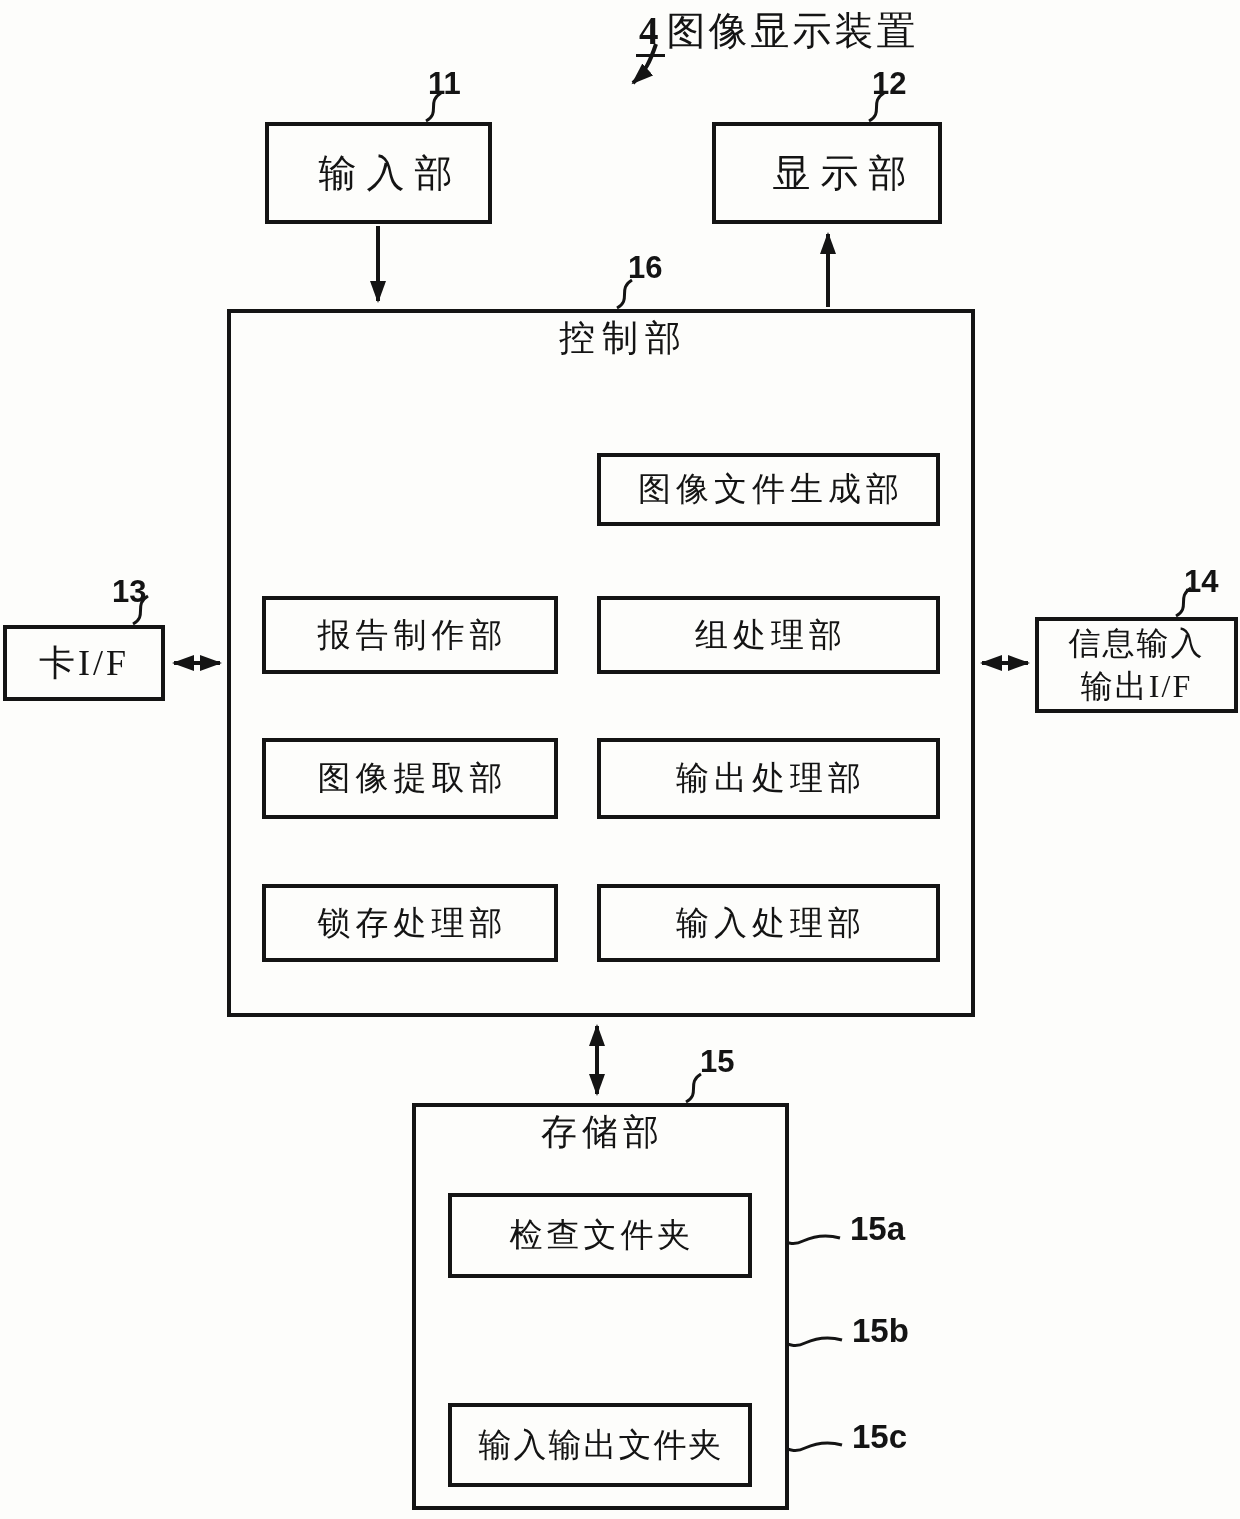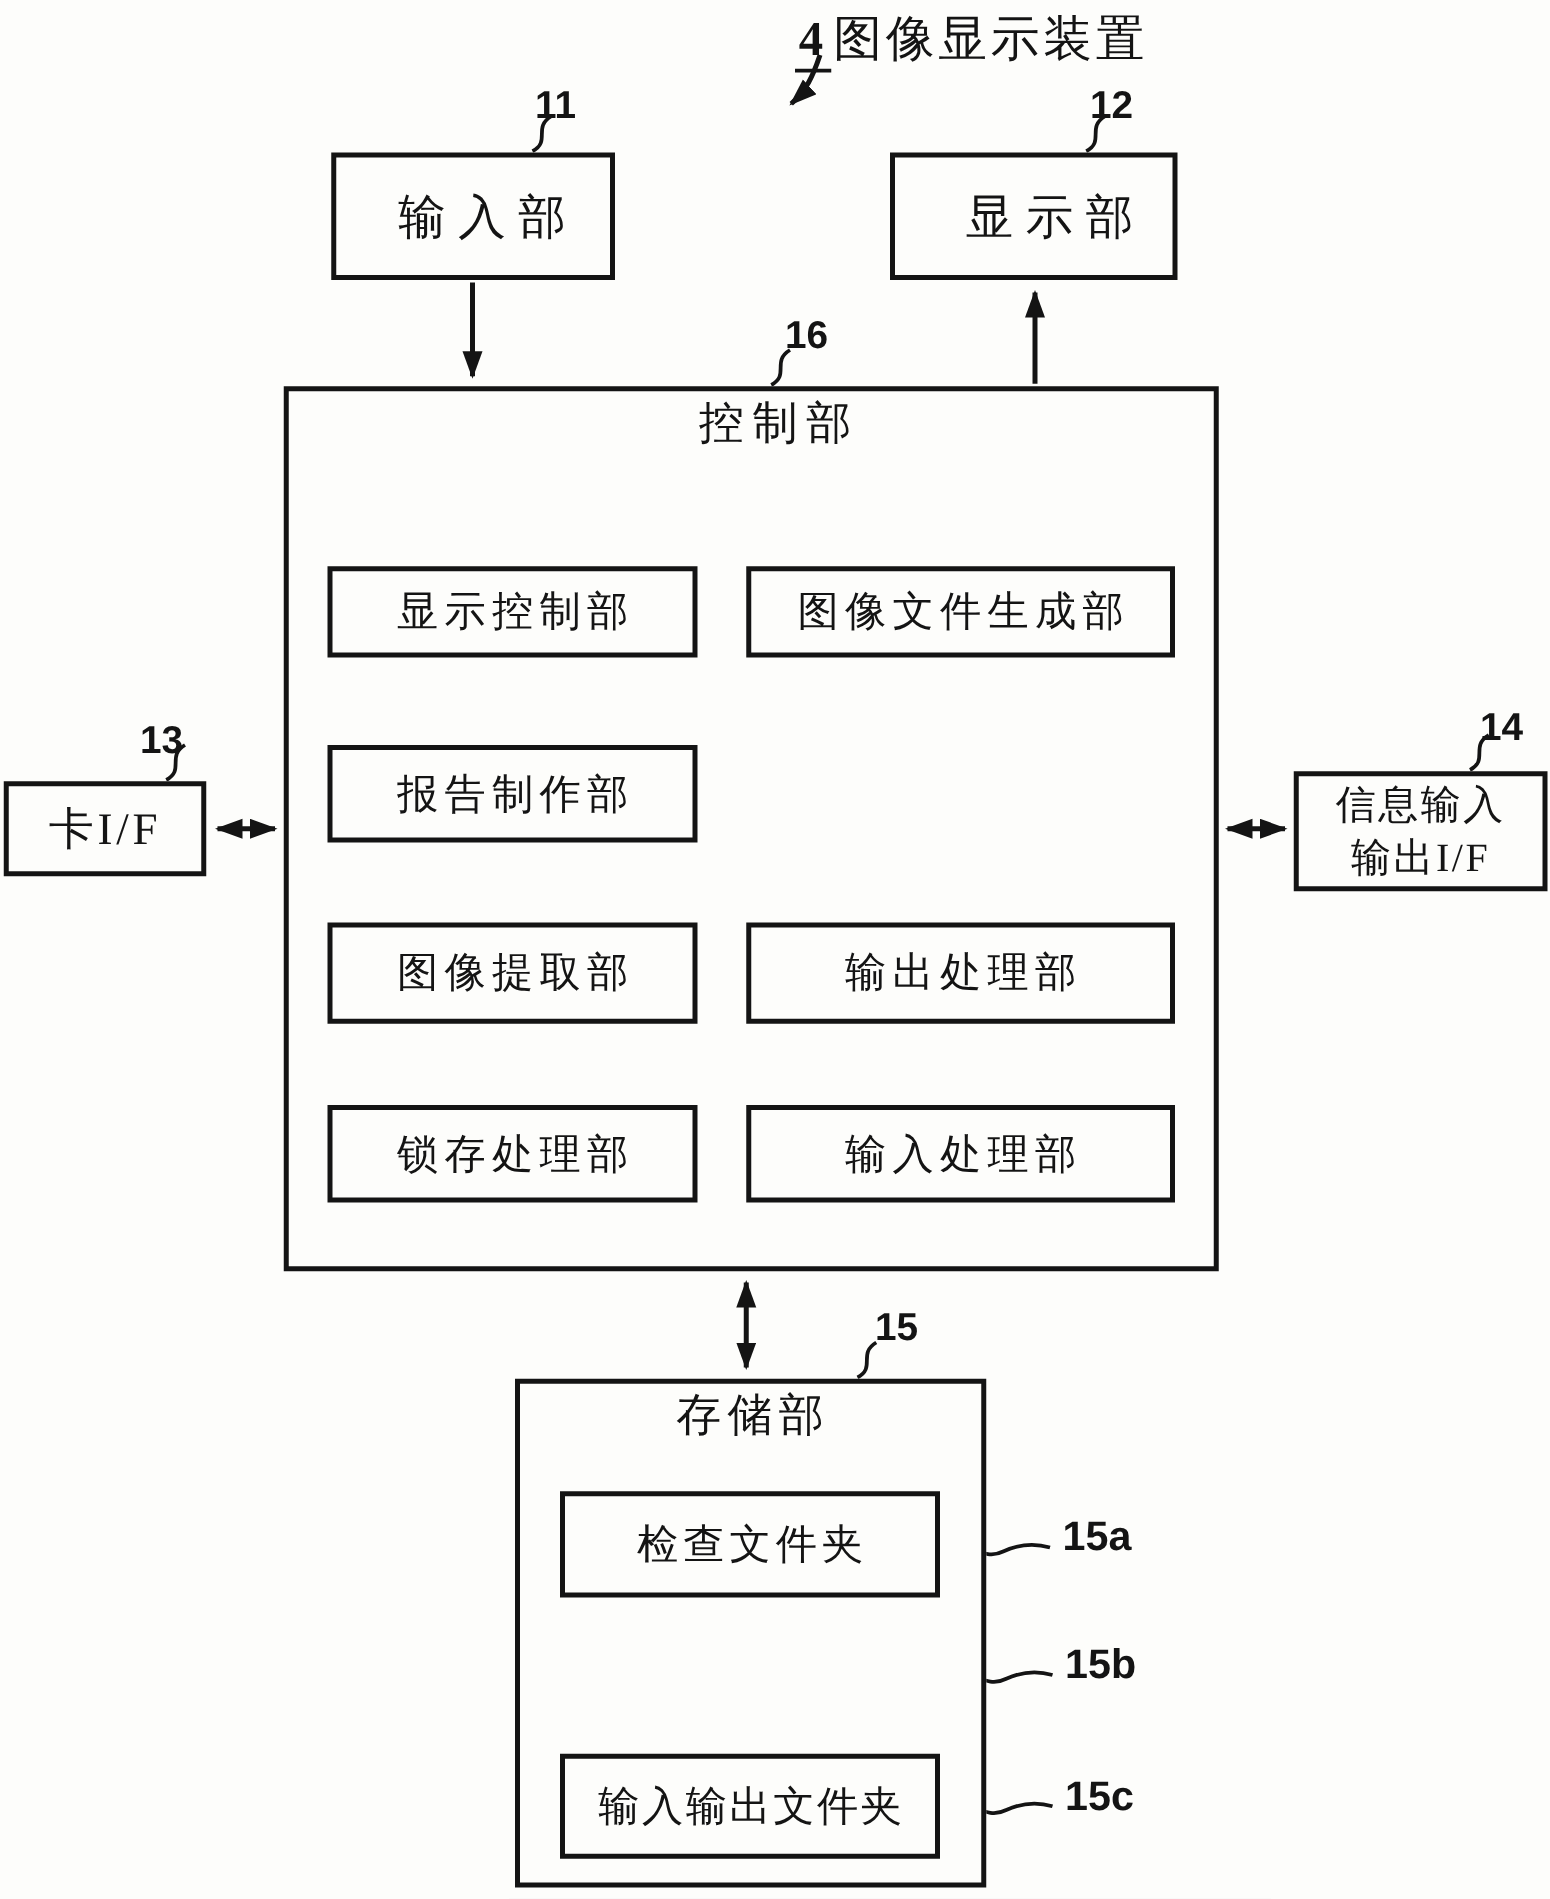--- a/index.html
+++ b/index.html
@@ -83,28 +83,28 @@
   <div class="box big" style="left:265px;top:122px;width:227px;height:102px;padding-left:14px;">
     <span class="lbl">输入部</span>
   </div>
   <div class="box big" style="left:712px;top:122px;width:230px;height:102px;padding-left:25px;">
     <span class="lbl">显示部</span>
   </div>
 
   <div class="box" style="left:227px;top:309px;width:748px;height:708px;"></div>
   <div class="hdr" style="left:520px;top:314px;width:200px;letter-spacing:7px;text-indent:7px;">控制部</div>
 
-  <div class="box mod" style="left:262px;top:453px;width:296px;height:73px;">
-    <span class="lbl">显示控制部</span>
-  </div>
   <div class="box mod" style="left:597px;top:453px;width:343px;height:73px;">
     <span class="lbl">图像文件生成部</span>
   </div>
   <div class="box mod" style="left:262px;top:596px;width:296px;height:78px;">
     <span class="lbl">报告制作部</span>
+  </div>
+  <div class="box mod" style="left:597px;top:596px;width:343px;height:78px;">
+    <span class="lbl">组处理部</span>
   </div>
   <div class="box mod" style="left:262px;top:738px;width:296px;height:81px;">
     <span class="lbl">图像提取部</span>
   </div>
   <div class="box mod" style="left:597px;top:738px;width:343px;height:81px;">
     <span class="lbl">输出处理部</span>
   </div>
   <div class="box mod" style="left:262px;top:884px;width:296px;height:78px;">
     <span class="lbl">锁存处理部</span>
   </div>

